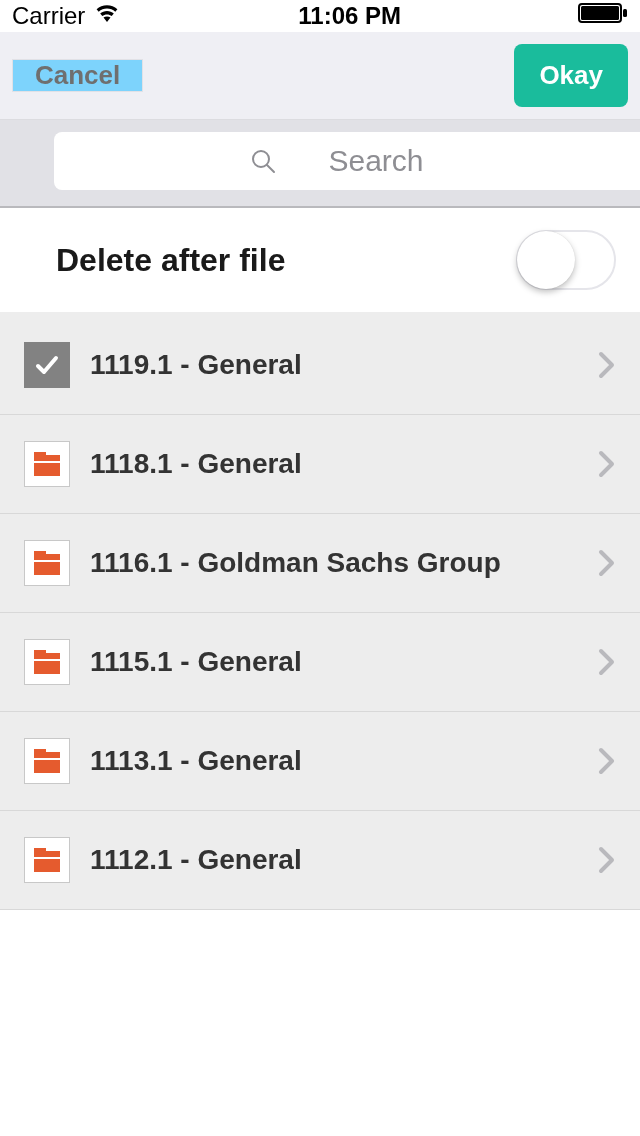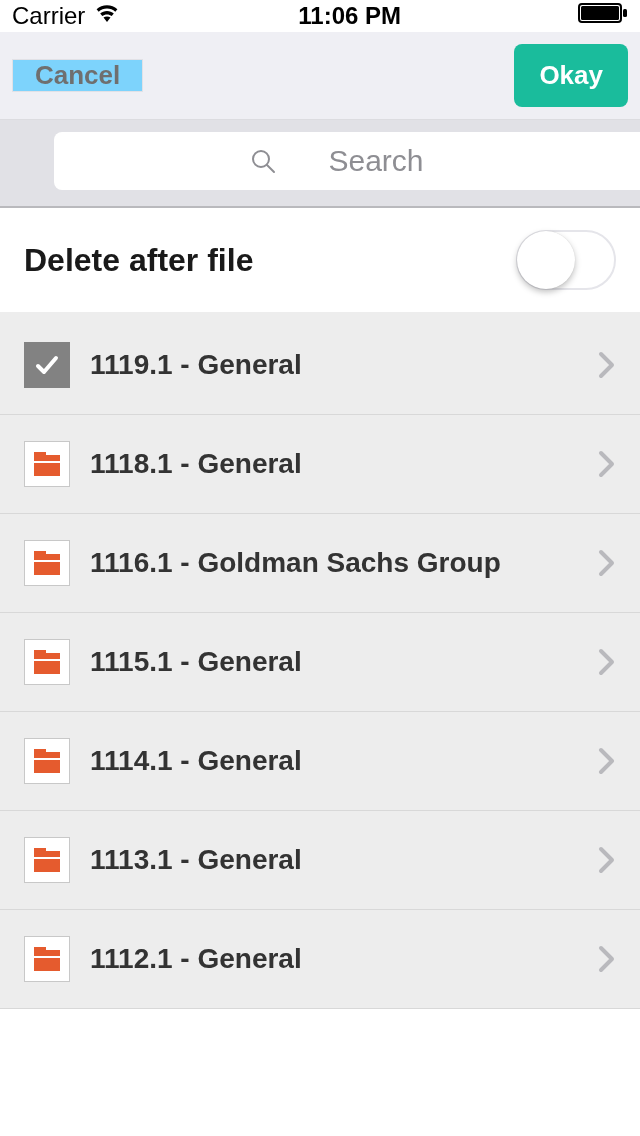--- a/index.html
+++ b/index.html
@@ -90,20 +90,21 @@
       display: flex;
       align-items: center;
       justify-content: space-between;
       padding: 22px 24px;
       border-bottom: 4px solid #ededed;
     }
     .option-label {
       font-size: 32px;
       font-weight: 700;
       color: #1a1a1a;
+      margin-left: 32px;
     }
     .toggle {
       width: 100px;
       height: 60px;
       background: #fff;
       border-radius: 30px;
       border: 2px solid #e5e5ea;
       position: relative;
       cursor: pointer;
     }
@@ -266,35 +267,20 @@
       </div>
     </div>
     <div class="list-item">
       <div class="item-icon folder-icon">
         <svg viewBox="0 0 28 26">
           <rect x="1" y="4" width="26" height="6" fill="#e55b2e"></rect>
           <rect x="1" y="12" width="26" height="13" fill="#e55b2e"></rect>
           <rect x="1" y="1" width="12" height="3" fill="#e55b2e"></rect>
         </svg>
       </div>
-      <div class="item-label">1114.1 - General</div>
-      <div class="chevron">
-        <svg viewBox="0 0 18 28">
-          <polyline points="3,3 14,14 3,25" fill="none" stroke="#b9b9bd" stroke-width="4" stroke-linecap="round" stroke-linejoin="round"></polyline>
-        </svg>
-      </div>
-    </div>
-    <div class="list-item">
-      <div class="item-icon folder-icon">
-        <svg viewBox="0 0 28 26">
-          <rect x="1" y="4" width="26" height="6" fill="#e55b2e"></rect>
-          <rect x="1" y="12" width="26" height="13" fill="#e55b2e"></rect>
-          <rect x="1" y="1" width="12" height="3" fill="#e55b2e"></rect>
-        </svg>
-      </div>
       <div class="item-label">1113.1 - General</div>
       <div class="chevron">
         <svg viewBox="0 0 18 28">
           <polyline points="3,3 14,14 3,25" fill="none" stroke="#b9b9bd" stroke-width="4" stroke-linecap="round" stroke-linejoin="round"></polyline>
         </svg>
       </div>
     </div>
     <div class="list-item">
       <div class="item-icon folder-icon">
         <svg viewBox="0 0 28 26">

